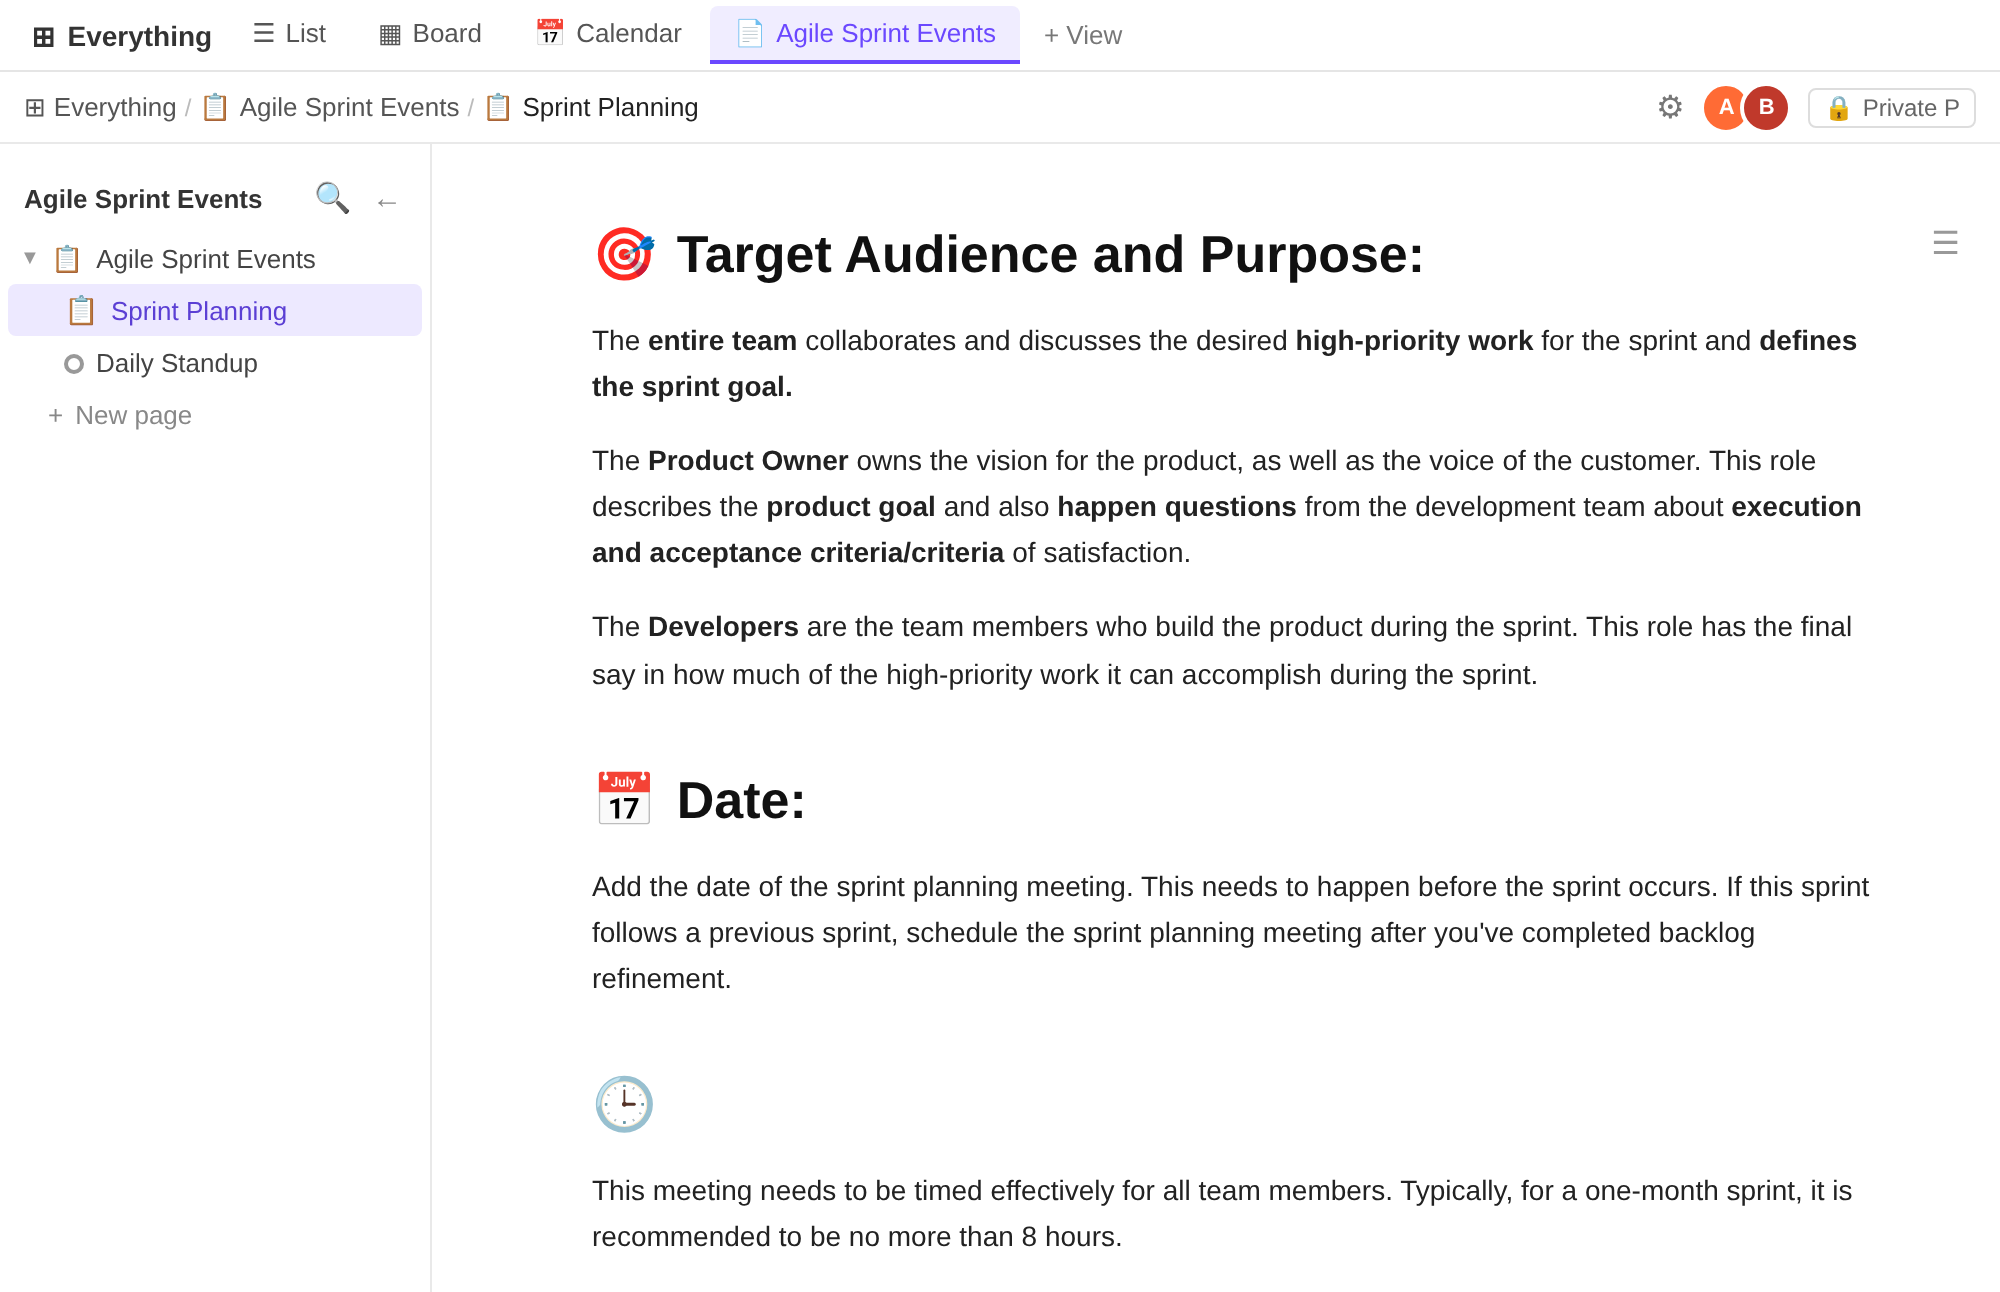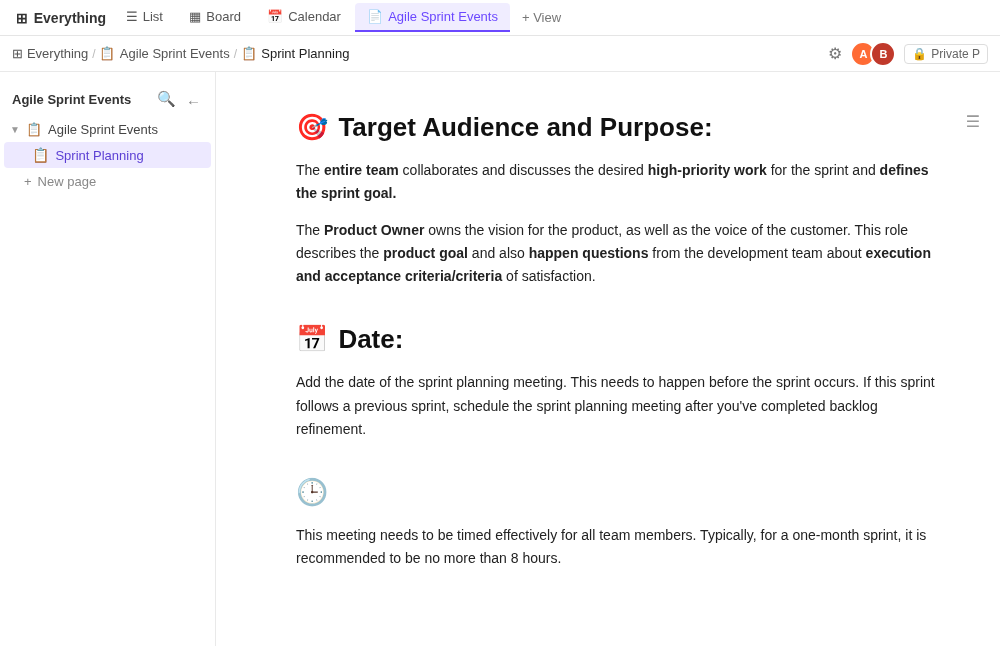--- a/index.html
+++ b/index.html
@@ -303,20 +303,24 @@
       <span class="sidebar-toggle">▼</span>
       <span class="sidebar-section-icon">📋</span>
       <span>Agile Sprint Events</span>
     </div>
 
     <div class="sidebar-item active">
       <span class="sidebar-item-icon">📋</span>
       <span>Sprint Planning</span>
     </div>
 
+    <div class="sidebar-item">
+      <span class="sidebar-item-dot"></span>
+      <span>Daily Standup</span>
+    </div>
 
     <div class="sidebar-new-page">
       <span>+</span>
       <span>New page</span>
     </div>
   </div>
 
   <div class="content-area">
     <div class="content-toolbar">
       <span class="content-toolbar-icon">☰</span>
@@ -326,20 +330,23 @@
       <div class="section-heading">
         <span class="section-emoji">🎯</span>
         <span>Target Audience and Purpose:</span>
       </div>
       <p class="content-para">
         The <b>entire team</b> collaborates and discusses the desired <b>high-priority work</b> for the sprint and <b>defines the sprint goal.</b>
       </p>
       <p class="content-para">
         The <b>Product Owner</b> owns the vision for the product, as well as the voice of the customer. This role describes the <b>product goal</b> and also <b>happen questions</b> from the development team about <b>execution and acceptance criteria/criteria</b> of satisfaction.
       </p>
+      <p class="content-para">
+        The <b>Developers</b> are the team members who build the product during the sprint. This role has the final say in how much of the high-priority work it can accomplish during the sprint.
+      </p>
     </div>
 
     <div class="section-block">
       <div class="section-heading">
         <span class="section-emoji">📅</span>
         <span>Date:</span>
       </div>
       <p class="content-para">
         Add the date of the sprint planning meeting. This needs to happen before the sprint occurs. If this sprint follows a previous sprint, schedule the sprint planning meeting after you've completed backlog refinement.
       </p>

